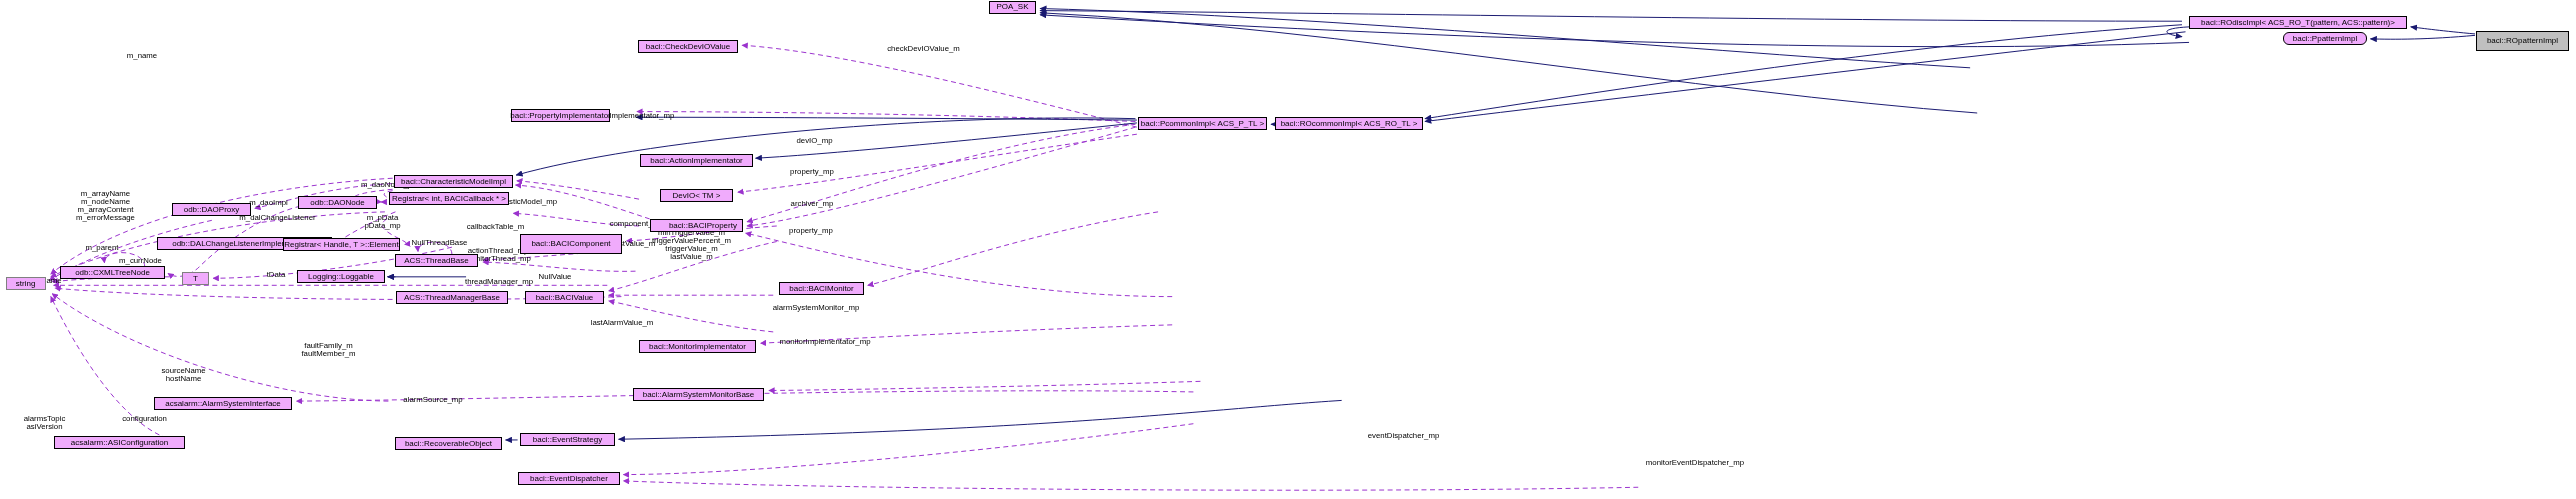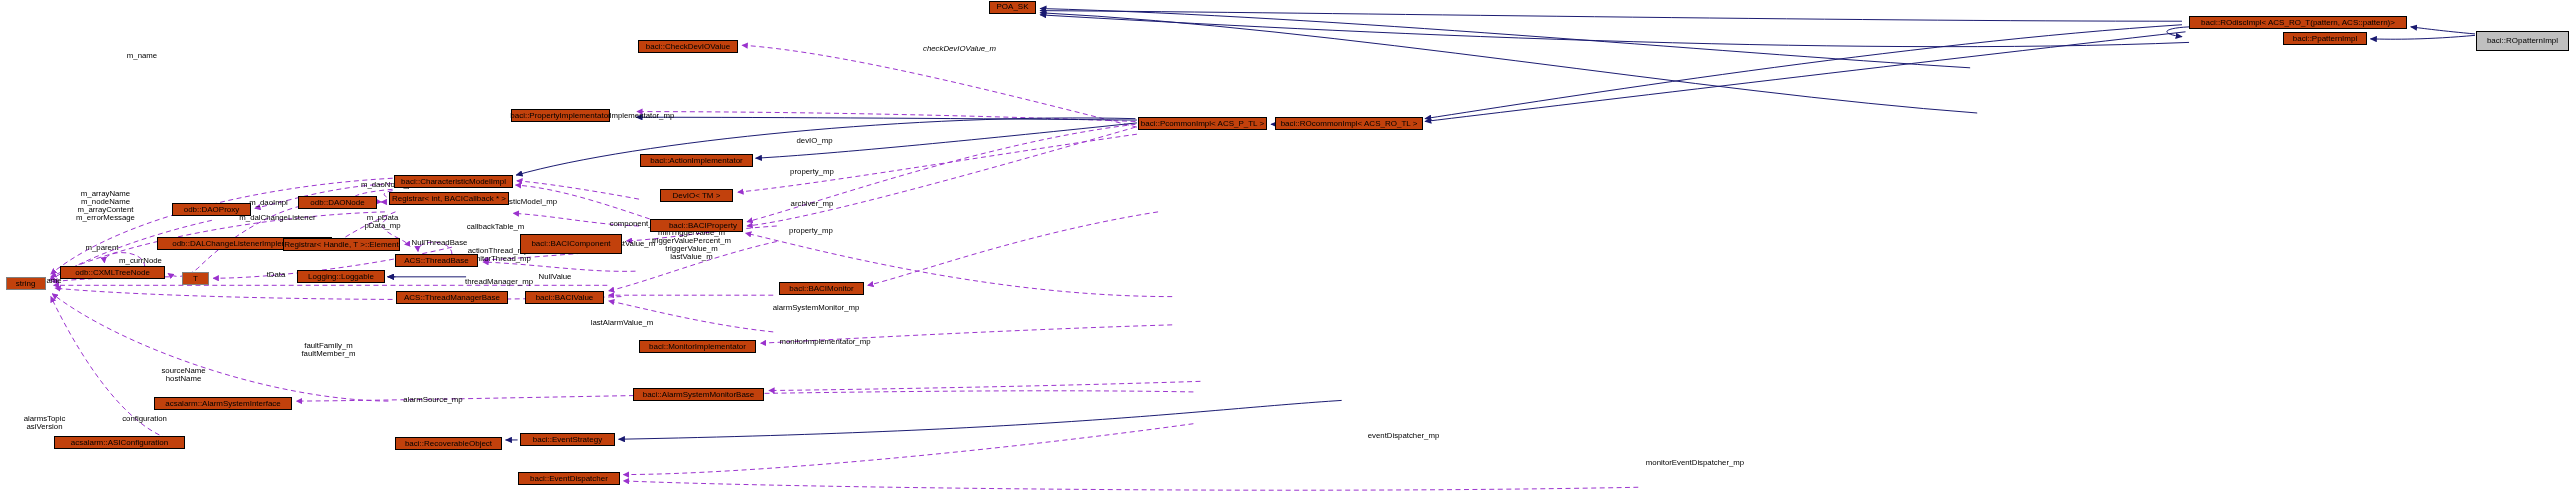--- a/index.html
+++ b/index.html
@@ -20,21 +20,21 @@
     left: 0;
     top: 0;
     width: 2576px;
     height: 500px;
     pointer-events: none;
   }
   .node {
     position: absolute;
     box-sizing: border-box;
     border: 0.7px solid #000000;
-    background: #c2410c;
+    background: #f0abfc;
     color: #000000;
     font-size: 8px;
     line-height: 1;
     white-space: nowrap;
     display: flex;
     align-items: center;
     justify-content: center;
     padding: 0 4.2px;
     height: 13.4px;
     z-index: 5;
@@ -197,21 +197,21 @@
       <div class="node" style="left: 633px; top: 388px; width: 131px; height: 13.4px;">baci::AlarmSystemMonitorBase</div>
       <div class="node" style="left: 640px; top: 154px; width: 113px; height: 13.4px;">baci::ActionImplementator</div>
       <div class="node" style="left: 660px; top: 189px; width: 73px; height: 13.4px;">DevIO&lt; TM &gt;</div>
       <div class="node" style="left: 650px; top: 219px; width: 93px; height: 13.4px; padding-left: 17px;">baci::BACIProperty</div>
       <div class="node" style="left: 779px; top: 282px; width: 85px; height: 13.4px;">baci::BACIMonitor</div>
       <div class="node" style="left: 638px; top: 40px; width: 100px; height: 13.4px;">baci::CheckDevIOValue</div>
       <div class="node" style="left: 989px; top: 0.7px; width: 47px; height: 13.4px;">POA_SK</div>
       <div class="node" style="left: 1138px; top: 117px; width: 129px; height: 13.4px;">baci::PcommonImpl&lt; ACS_P_TL &gt;</div>
       <div class="node" style="left: 1275px; top: 117px; width: 148px; height: 13.4px;">baci::ROcommonImpl&lt; ACS_RO_TL &gt;</div>
       <div class="node" style="left: 2189px; top: 16px; width: 218px; height: 13.4px;">baci::ROdiscImpl&lt; ACS_RO_T(pattern, ACS::pattern)&gt;</div>
-      <div class="node" style="left: 2283px; top: 32px; width: 84px; height: 13.4px;">baci::PpatternImpl</div>
+      <div class="node" style="left: 2283px; top: 32px; width: 84px; height: 13.4px; border-radius: 6px;">baci::PpatternImpl</div>
       <div class="node filled" style="left: 2476px; top: 31px; width: 93px; height: 20px;">baci::ROpatternImpl</div>
     </div>
   <div id="label-layer">
       <div class="edge-label" style="left: 121px; top: 52px; width: 42px;">m_name</div>
       <div class="edge-label" style="left: 63px; top: 170px; width: 85px; margin-top: 20px;">m_arrayName
 m_nodeName
 m_arrayContent
 m_errorMessage</div>
       <div class="edge-label" style="left: 113px; top: 257px; width: 55px;">m_currNode
 m_rootNode</div>
@@ -247,17 +247,17 @@
       <div class="edge-label" style="left: 785px; top: 200px; width: 54px;">archiver_mp</div>
       <div class="edge-label" style="left: 784px; top: 227px; width: 54px;">property_mp</div>
       <div class="edge-label" style="left: 639px; top: 229px; width: 105px;">minTriggerValue_m
 triggerValuePercent_m
 triggerValue_m
 lastValue_m</div>
       <div class="edge-label" style="left: 768px; top: 304px; width: 96px;">alarmSystemMonitor_mp</div>
       <div class="edge-label" style="left: 775px; top: 338px; width: 100px;">monitorImplementator_mp</div>
       <div class="edge-label" style="left: 1362px; top: 432px; width: 83px;">eventDispatcher_mp</div>
       <div class="edge-label" style="left: 1640px; top: 459px; width: 110px;">monitorEventDispatcher_mp</div>
-      <div class="edge-label" style="left: 918px; top: 45px; width: 83px; font-style: italic;">checkDevIOValue_m</div>
+      <div class="edge-label" style="left: 882px; top: 45px; width: 83px;">checkDevIOValue_m</div>
     </div>
 
 </div>
 
 
 </body></html>

